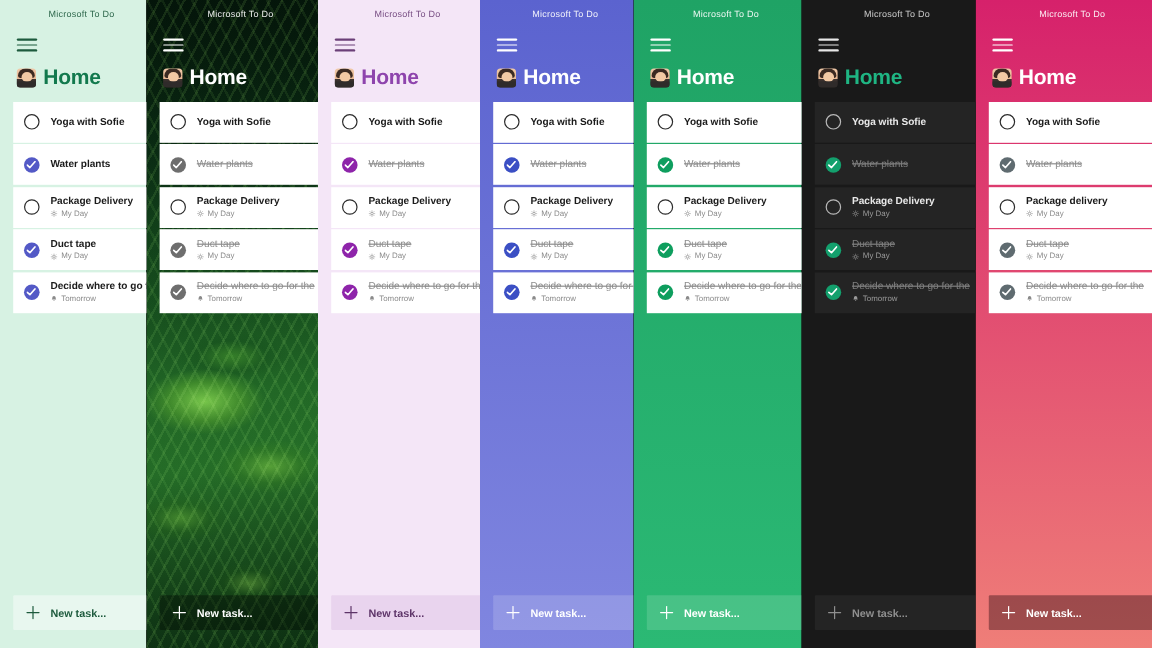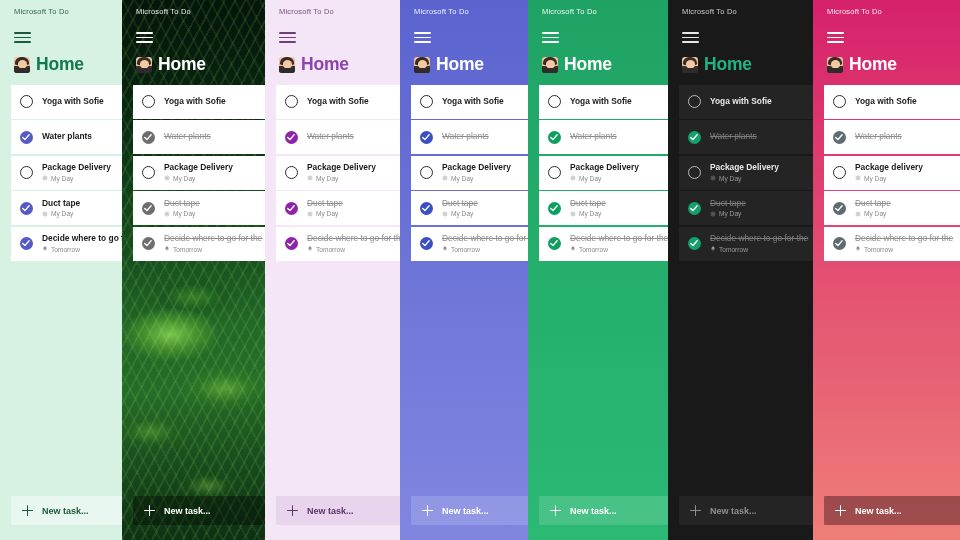--- a/index.html
+++ b/index.html
@@ -54,20 +54,21 @@
   }
 
   .col-inner {
     position: relative;
     z-index: 2;
     height: 100%;
     display: flex;
     flex-direction: column;
     padding-left: 11px;
     box-sizing: border-box;
+    text-align: center;
   }
   .app-title {
     font-size: 7.5px;
     letter-spacing: .2px;
     margin-top: 7px;
     margin-left: 3px;
     white-space: nowrap;
   }
   .hamburger {
     width: 17px;

